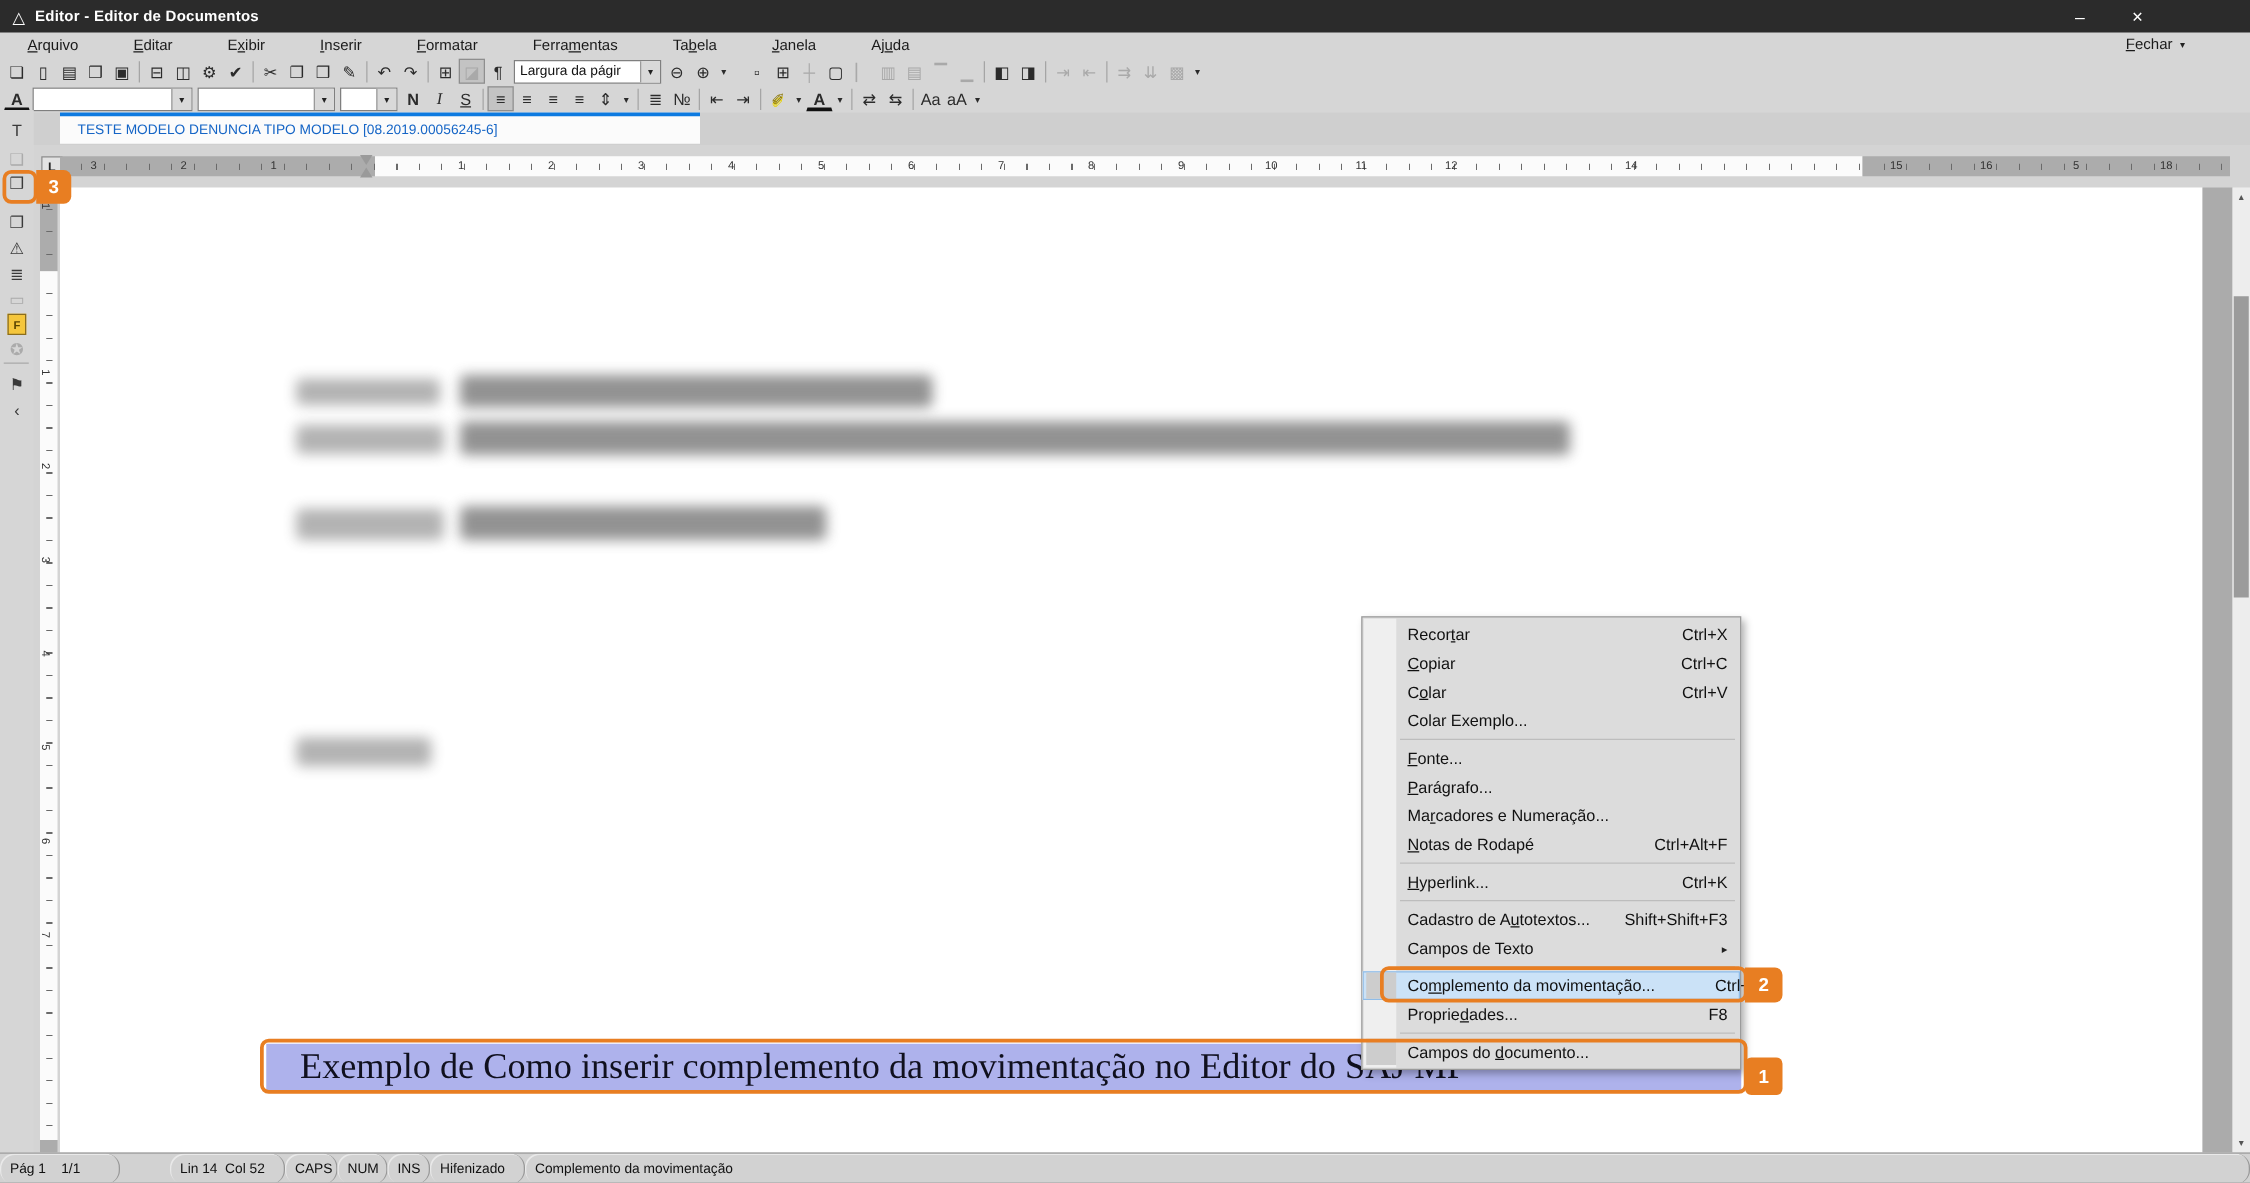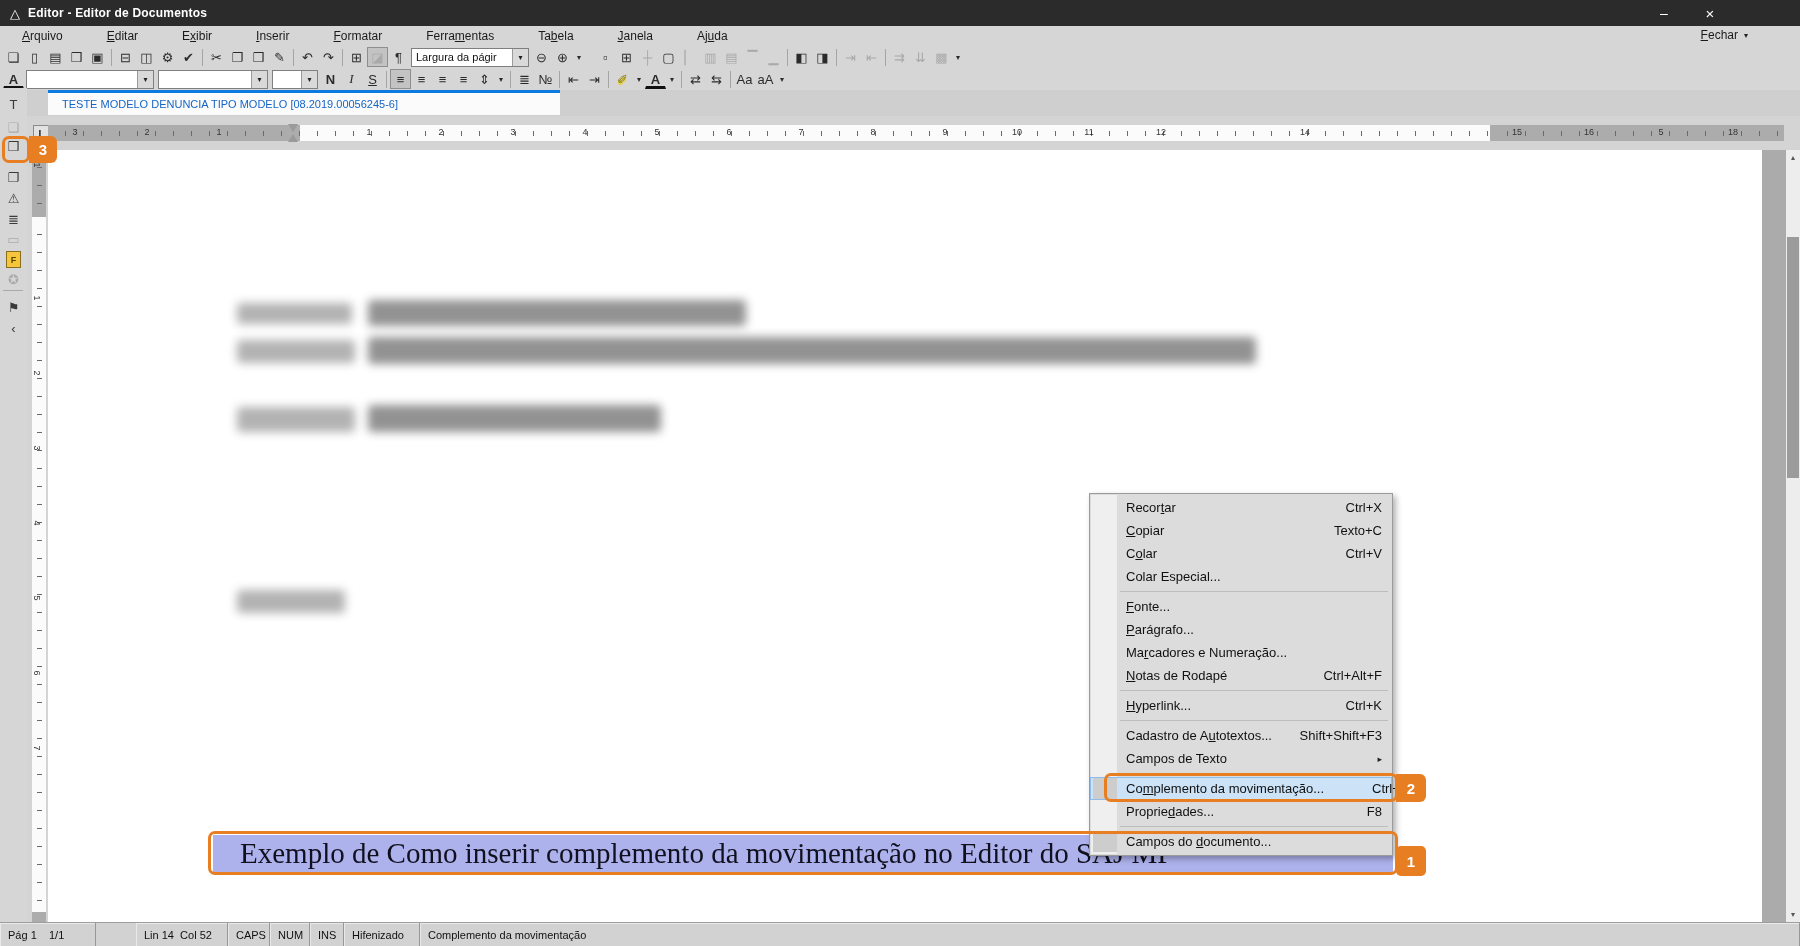--- a/index.html
+++ b/index.html
@@ -104,21 +104,21 @@
   #box1{left:208px;top:831px;width:1190px;height:44px;}
   #badge1{left:1396px;top:846px;width:30px;height:30px;border-radius:5px;}
   #box2{left:1104px;top:773px;width:294px;height:29px;z-index:30;}
   #badge2{left:1396px;top:774px;width:30px;height:28px;}
   #box3{left:2px;top:136px;width:28px;height:27px;z-index:30;}
   #badge3{left:29px;top:136px;width:28px;height:27px;}
   
   #statusbar{position:absolute;left:0;top:922px;width:1800px;height:24px;background:#D2D2D2;
              border-top:1px solid #9e9e9e;display:flex;align-items:stretch;font-size:11px;color:#111;}
   .seg{display:flex;align-items:center;padding:0 8px;border-right:1px solid #979797;box-shadow:inset 1px 1px 0 #e9e9e9;
-       white-space:pre;box-sizing:border-box;}
+       white-space:pre;box-sizing:border-box;border-radius:11px;}
   .seg.last{flex:1;}
 </style>
 </head>
 <body>
 
 <div id="canvas">
 
   <div id="titlebar">
     <span id="app-logo">△</span>
     <span id="title-text">Editor - Editor de Documentos</span>
@@ -334,28 +334,28 @@
 
   <div id="context-menu">
     <div id="menu-gutter"></div>
     <div id="menu-items">
         <div class="mi">
           <span class="lbl">Recor<u>t</u>ar</span>
           <span class="sc">Ctrl+X</span>
         </div>
         <div class="mi">
           <span class="lbl"><u>C</u>opiar</span>
-          <span class="sc">Texto+C</span>
+          <span class="sc">Ctrl+C</span>
         </div>
         <div class="mi">
           <span class="lbl">C<u>o</u>lar</span>
           <span class="sc">Ctrl+V</span>
         </div>
         <div class="mi">
-          <span class="lbl">Colar Especial...</span>
+          <span class="lbl">Colar Exemplo...</span>
         </div>
         <div class="msep"></div>
         <div class="mi">
           <span class="lbl"><u>F</u>onte...</span>
         </div>
         <div class="mi">
           <span class="lbl"><u>P</u>arágrafo...</span>
         </div>
         <div class="mi">
           <span class="lbl">Ma<u>r</u>cadores e Numeração...</span>

